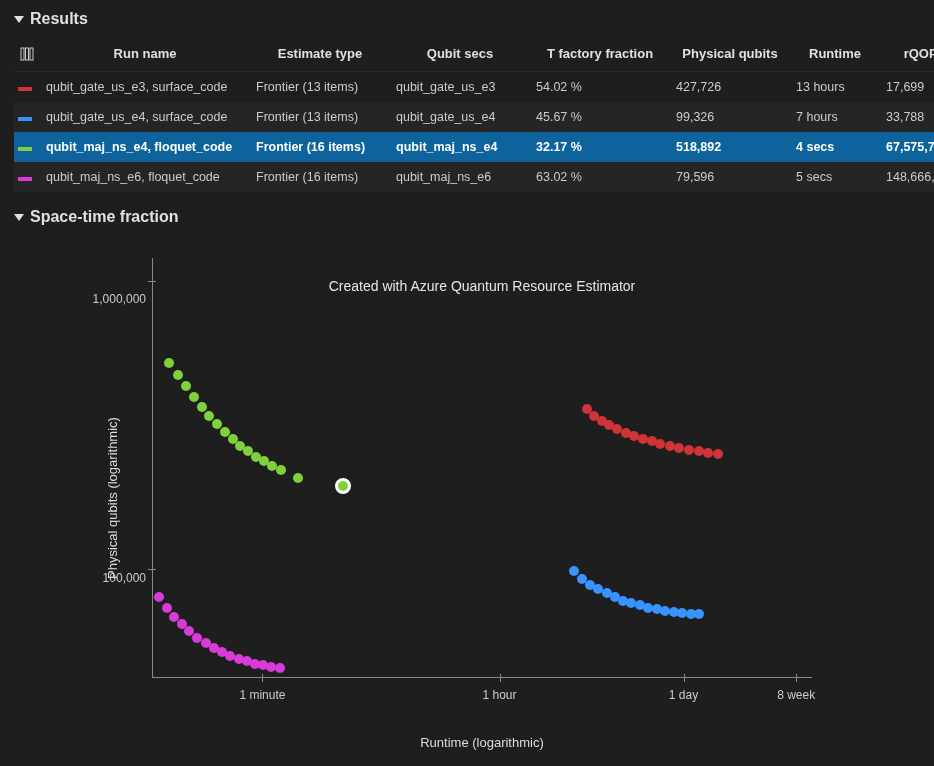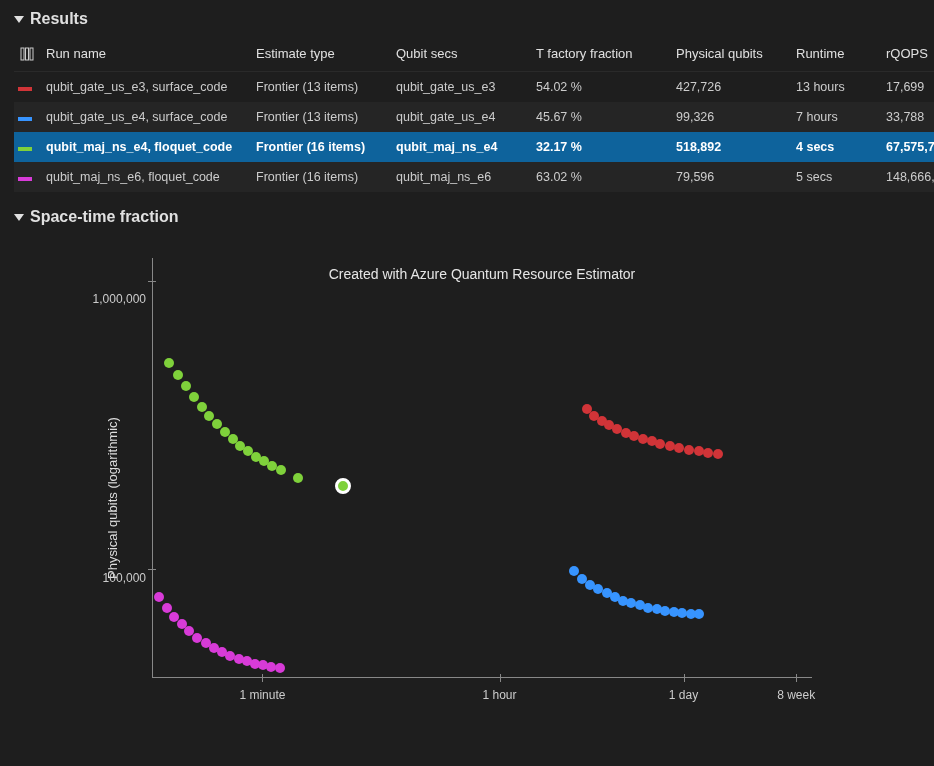--- a/index.html
+++ b/index.html
@@ -27,22 +27,22 @@
     .caret-down {
       width: 0; height: 0;
       border-left: 5px solid transparent;
       border-right: 5px solid transparent;
       border-top: 7px solid #e0e0e0;
     }
     .results { padding: 0 14px 6px 14px; }
     table { width: 100%; border-collapse: collapse; table-layout: fixed; }
 
     th {
-      text-align: left;
-      font-weight: 400;
+      text-align: center;
+      font-weight: 700;
       font-size: 13px;
       color: #e0e0e0;
       padding: 10px 6px;
       border-bottom: 1px solid #2a2a2a;
       white-space: nowrap;
     }
     td {
       padding: 8px 6px;
       font-size: 12.5px;
       color: #cccccc;
@@ -81,21 +81,21 @@
       position: absolute;
       left: 132px;
       top: 20px;
       width: 660px;
       height: 420px;
       border-left: 1px solid #888;
       border-bottom: 1px solid #888;
     }
     .chart-title {
       position: absolute;
-      top: 28px; left: 132px; width: 660px;
+      top: 40px; left: 132px; width: 660px;
       text-align: center;
       font-size: 14px;
       color: #e6e6e6;
     }
     .ylabel {
       position: absolute;
       left: 12px; top: 50%;
       transform: translateY(-50%) rotate(-90deg);
       transform-origin: center;
       font-size: 13px;
@@ -241,20 +241,21 @@
 
 <div class="section-header">
   <span class="caret-down"></span>
   <span class="title">Space-time fraction</span>
 </div>
 
 <div class="chart-area">
   <div class="chart-box" id="chart">
     <div class="chart-title">Created with Azure Quantum Resource Estimator</div>
     <div class="ylabel">Physical qubits (logarithmic)</div>
+    <div class="xlabel">Runtime (logarithmic)</div>
     <div class="plot-region" id="plot"></div>
   <div class="ytick" style="top: 61px;">1,000,000</div>
       <div class="ytick-mark" style="top: 43.0137px;"></div>
       <div class="ytick" style="top: 340px;">100,000</div>
       <div class="ytick-mark" style="top: 330.685px;"></div>
       <div class="xtick" style="left: 242.42px;">1 minute</div>
       <div class="xtick-mark" style="left: 242.42px;"></div>
       <div class="xtick" style="left: 479.507px;">1 hour</div>
       <div class="xtick-mark" style="left: 479.507px;"></div>
       <div class="xtick" style="left: 663.535px;">1 day</div>

